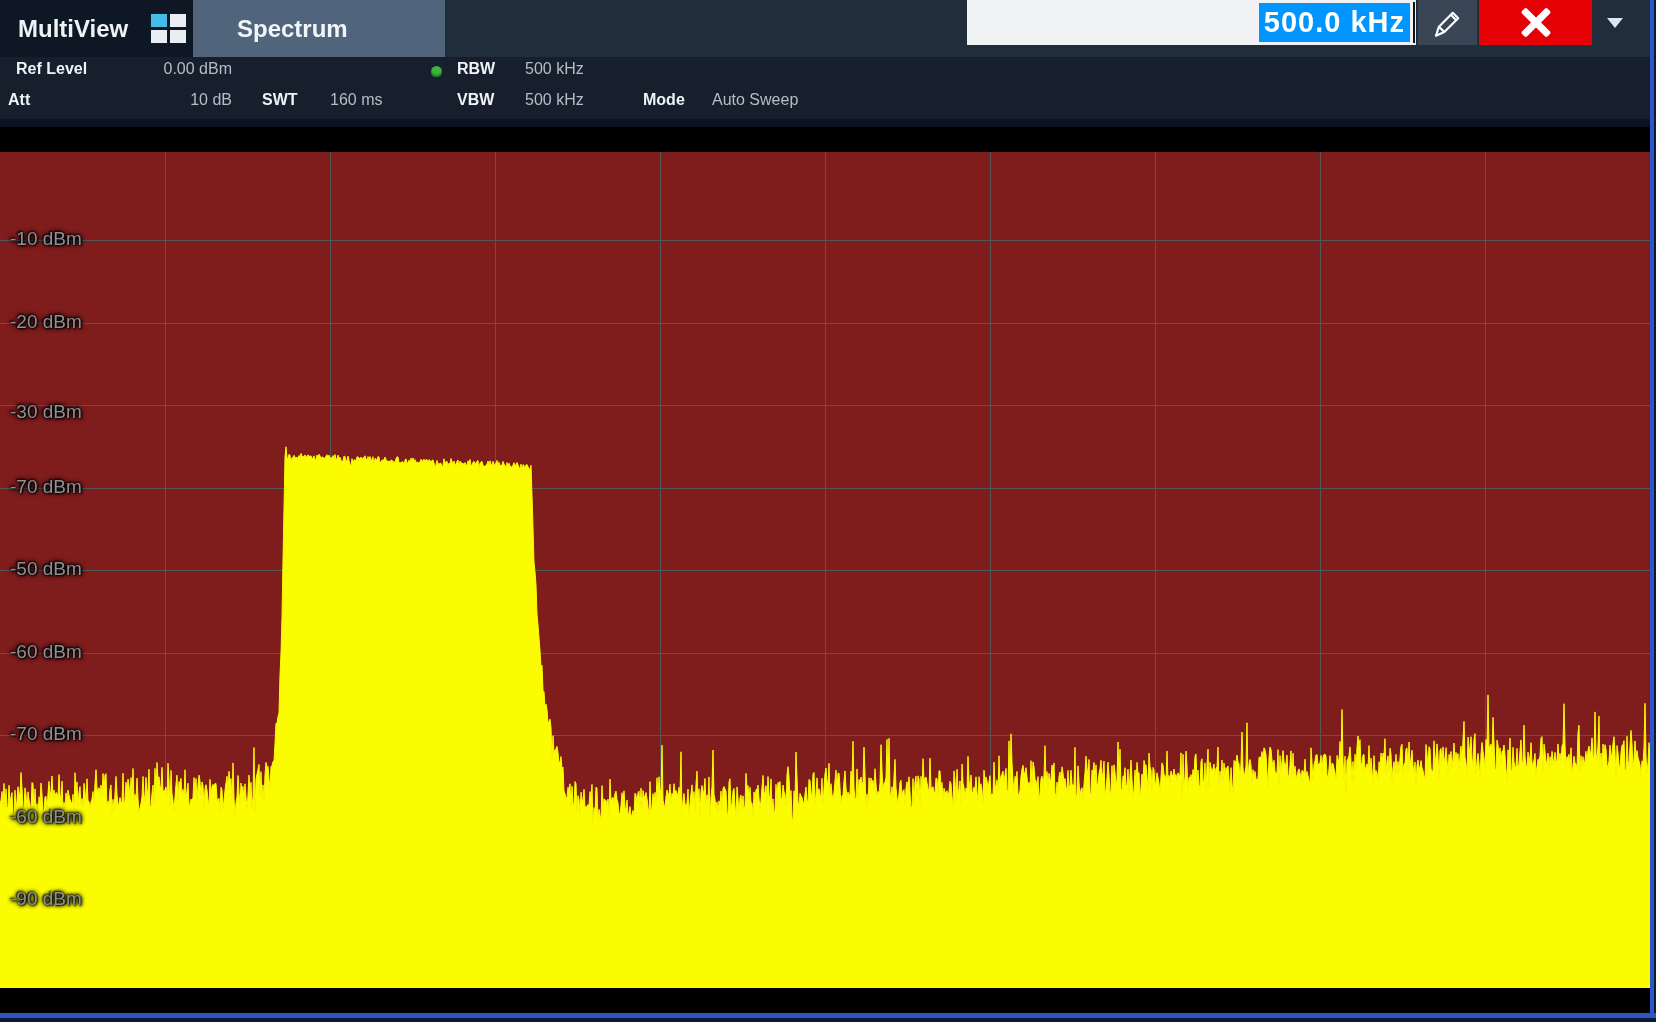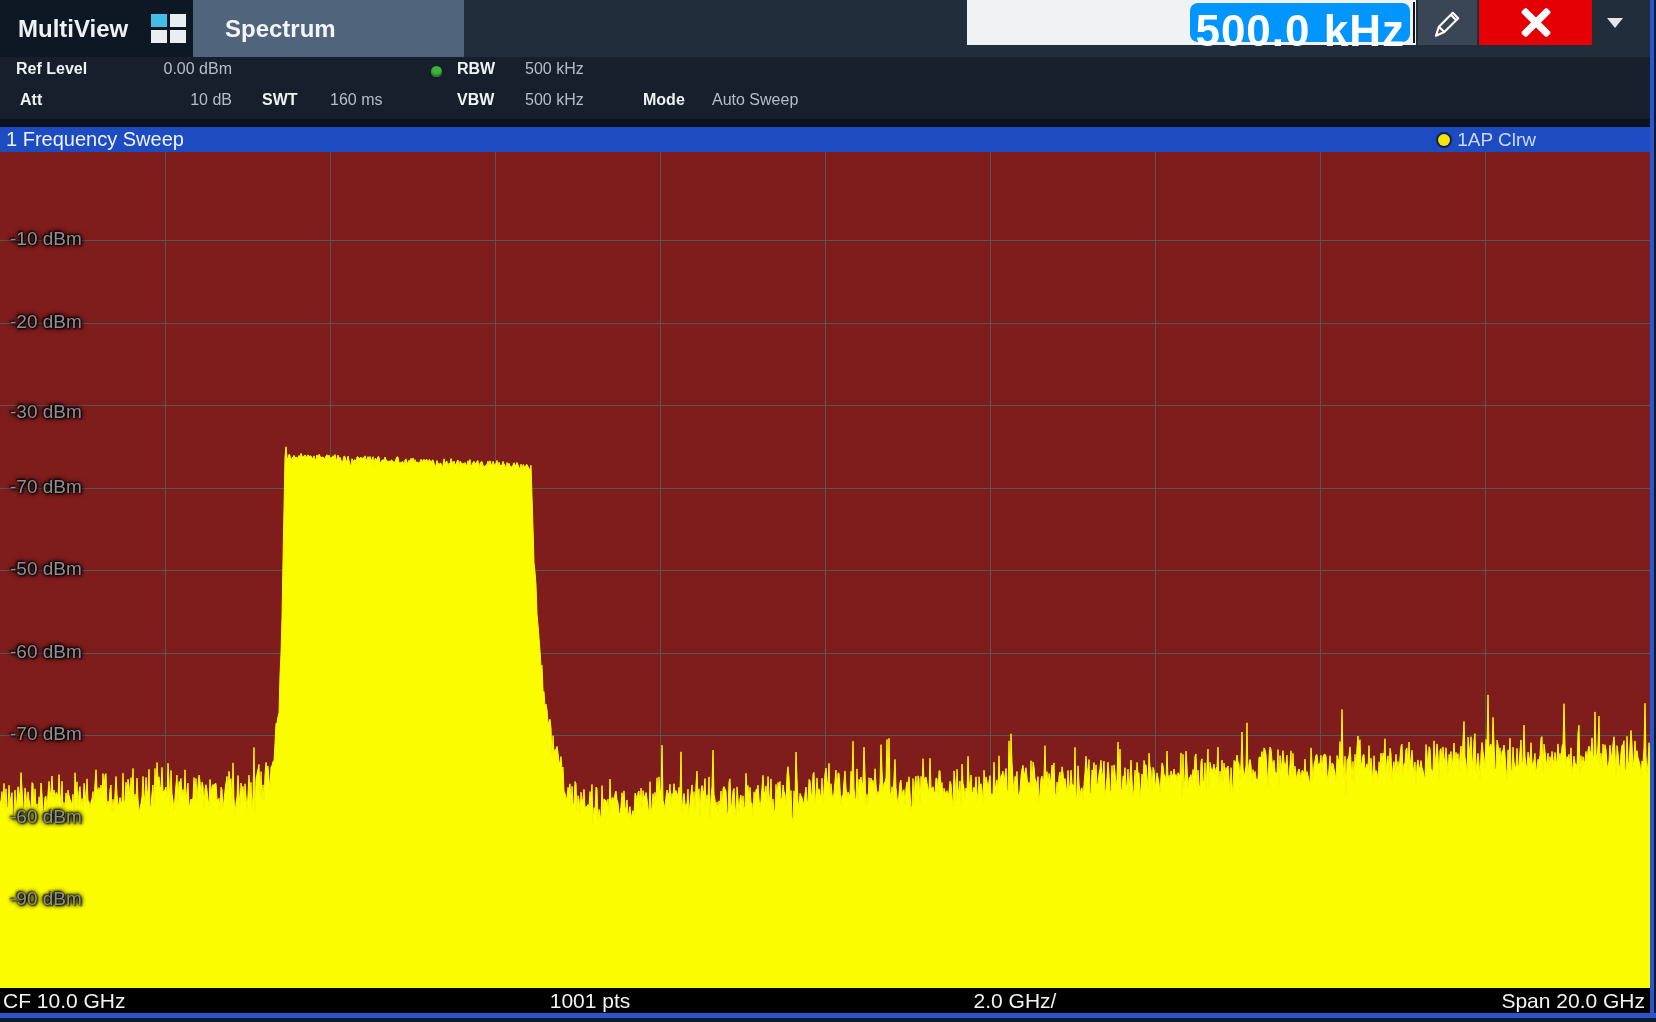--- a/index.html
+++ b/index.html
@@ -12,32 +12,32 @@
   .topbar{position:absolute;left:0;top:0;width:1656px;height:57px;background:#0e1824;}
   .topbar-right{position:absolute;left:445px;top:0;width:1205px;height:57px;background:#212d3b;}
   .tab-multiview{position:absolute;left:0;top:0;width:150px;height:57px;line-height:57px;
     padding-left:18px;color:#eef2f6;font-size:24px;font-weight:bold;}
   .grid-icon{position:absolute;left:151px;top:14px;width:35px;height:29px;}
   .grid-icon i{position:absolute;width:16px;height:13px;background:#e9eef3;}
   .grid-icon i.c1{left:0;top:0;background:#45bce8;}
   .grid-icon i.c2{left:19px;top:0;}
   .grid-icon i.c3{left:0;top:16px;}
   .grid-icon i.c4{left:19px;top:16px;}
-  .tab-spectrum{position:absolute;left:193px;top:0;width:271px;height:57px;background:#50647b;
-    color:#f2f6fa;font-size:24px;font-weight:bold;line-height:57px;padding-left:32px;box-sizing:border-box;}
+  .tab-spectrum{position:absolute;left:193px;top:0;width:252px;height:57px;background:#50647b;
+    color:#f2f6fa;font-size:24px;font-weight:bold;line-height:57px;padding-left:44px;box-sizing:border-box;}
   .dropdown-arrow{position:absolute;left:1607px;top:18px;width:0;height:0;
     border-left:8px solid transparent;border-right:8px solid transparent;border-top:10px solid #dfe6ee;}
   
   .popup{position:absolute;left:967px;top:0;width:625px;z-index:30;}
   .popup-header{height:27px;background:#516379;color:#0d1d2c;font-size:17px;font-weight:bold;
     text-align:center;line-height:27px;}
   .popup-row{position:relative;height:45px;}
   .popup-input{position:absolute;left:0;top:0;width:449px;height:45px;background:#f1f2f3;}
   .popup-selection{position:absolute;right:6px;top:3px;bottom:3px;background:#0095ff;color:#fff;
-    font-size:44px;font-weight:bold;line-height:39px;padding:8px 5px;letter-spacing:1px;border-radius:8px;}
+    font-size:29px;font-weight:bold;line-height:39px;padding:0 5px;letter-spacing:1px;}
   .popup-caret{position:absolute;right:1px;top:2px;width:2px;height:41px;background:#111;}
   .popup-edit{position:absolute;left:451px;top:0;width:59px;height:45px;background:#3a4655;
     display:flex;align-items:center;justify-content:center;cursor:pointer;}
   .popup-close{position:absolute;left:512px;top:0;width:113px;height:45px;background:#e50005;cursor:pointer;}
   .x-bar{position:absolute;left:39px;top:19px;width:36px;height:7px;background:#fff;border-radius:2px;}
   .x-bar.a{transform:rotate(45deg);} .x-bar.b{transform:rotate(-45deg);}
   
   .settings{position:absolute;left:0;top:57px;width:1656px;height:62px;background:#161f2b;}
   .set{position:absolute;font-size:16px;white-space:nowrap;}
   .lbl{color:#eef3f7;font-weight:bold;}
@@ -90,39 +90,32 @@
     <div class="dropdown-arrow"></div>
   </div>
 
   <div class="settings">
     <span class="set row1 lbl" style="left:16px">Ref Level</span>
     <span class="set row1 val ralign" style="left:120px">0.00 dBm</span>
     <span class="led"></span>
     <span class="set row1 lbl" style="left:457px">RBW</span>
     <span class="set row1 val" style="left:525px">500 kHz</span>
 
-    <span class="set row2 lbl" style="left:20px">Att</span>
+    <span class="set row2 lbl" style="left:8px">Att</span>
     <span class="set row2 val ralign" style="left:120px">10 dB</span>
     <span class="set row2 lbl" style="left:262px">SWT</span>
     <span class="set row2 val" style="left:330px">160 ms</span>
     <span class="set row2 lbl" style="left:457px">VBW</span>
     <span class="set row2 val" style="left:525px">500 kHz</span>
     <span class="set row2 lbl" style="left:643px">Mode</span>
     <span class="set row2 val" style="left:712px">Auto Sweep</span>
   </div>
 
   <div class="gapstrip"></div>
 
-  <div class="win-header">
-    <span class="win-title">1 Frequency Sweep</span>
-    <span class="trace-legend">
-      <span class="trace-dot"></span>
-      <span class="trace-name">1AP Clrw</span>
-    </span>
-  </div>
 
   <div class="plot" id="plot">
       <div class="vline" style="left: 165px;"></div>
       <div class="vline" style="left: 330px;"></div>
       <div class="vline" style="left: 495px;"></div>
       <div class="vline" style="left: 660px;"></div>
       <div class="vline" style="left: 825px;"></div>
       <div class="vline" style="left: 990px;"></div>
       <div class="vline" style="left: 1155px;"></div>
       <div class="vline" style="left: 1320px;"></div>
@@ -143,26 +136,20 @@
       <div class="ytick" style="top: 159px;">-20 dBm</div>
       <div class="ytick" style="top: 249px;">-30 dBm</div>
       <div class="ytick" style="top: 324px;">-70 dBm</div>
       <div class="ytick" style="top: 406px;">-50 dBm</div>
       <div class="ytick" style="top: 489px;">-60 dBm</div>
       <div class="ytick" style="top: 571px;">-70 dBm</div>
       <div class="ytick" style="top: 654px;">-60 dBm</div>
       <div class="ytick" style="top: 736px;">-90 dBm</div>
     </div>
 
-  <div class="footer">
-    <span class="foot foot-cf">CF 10.0 GHz</span>
-    <span class="foot foot-pts">1001 pts</span>
-    <span class="foot foot-div">2.0 GHz/</span>
-    <span class="foot foot-span">Span 20.0 GHz</span>
-  </div>
 
   <div class="popup">
     <div class="popup-row">
       <div class="popup-input">
         <span class="popup-selection">500.0 kHz</span>
         <span class="popup-caret"></span>
       </div>
       <div class="popup-edit">
         <svg width="34" height="34" viewBox="0 0 24 24">
           <path d="M3.5 21 L5.6 14.6 L15.4 4.8 L19.2 8.6 L9.4 18.4 Z M5.6 14.6 L9.4 18.4 M14 6.2 L17.8 10" fill="none" stroke="#ffffff" stroke-width="1.5" stroke-linejoin="round"></path>

